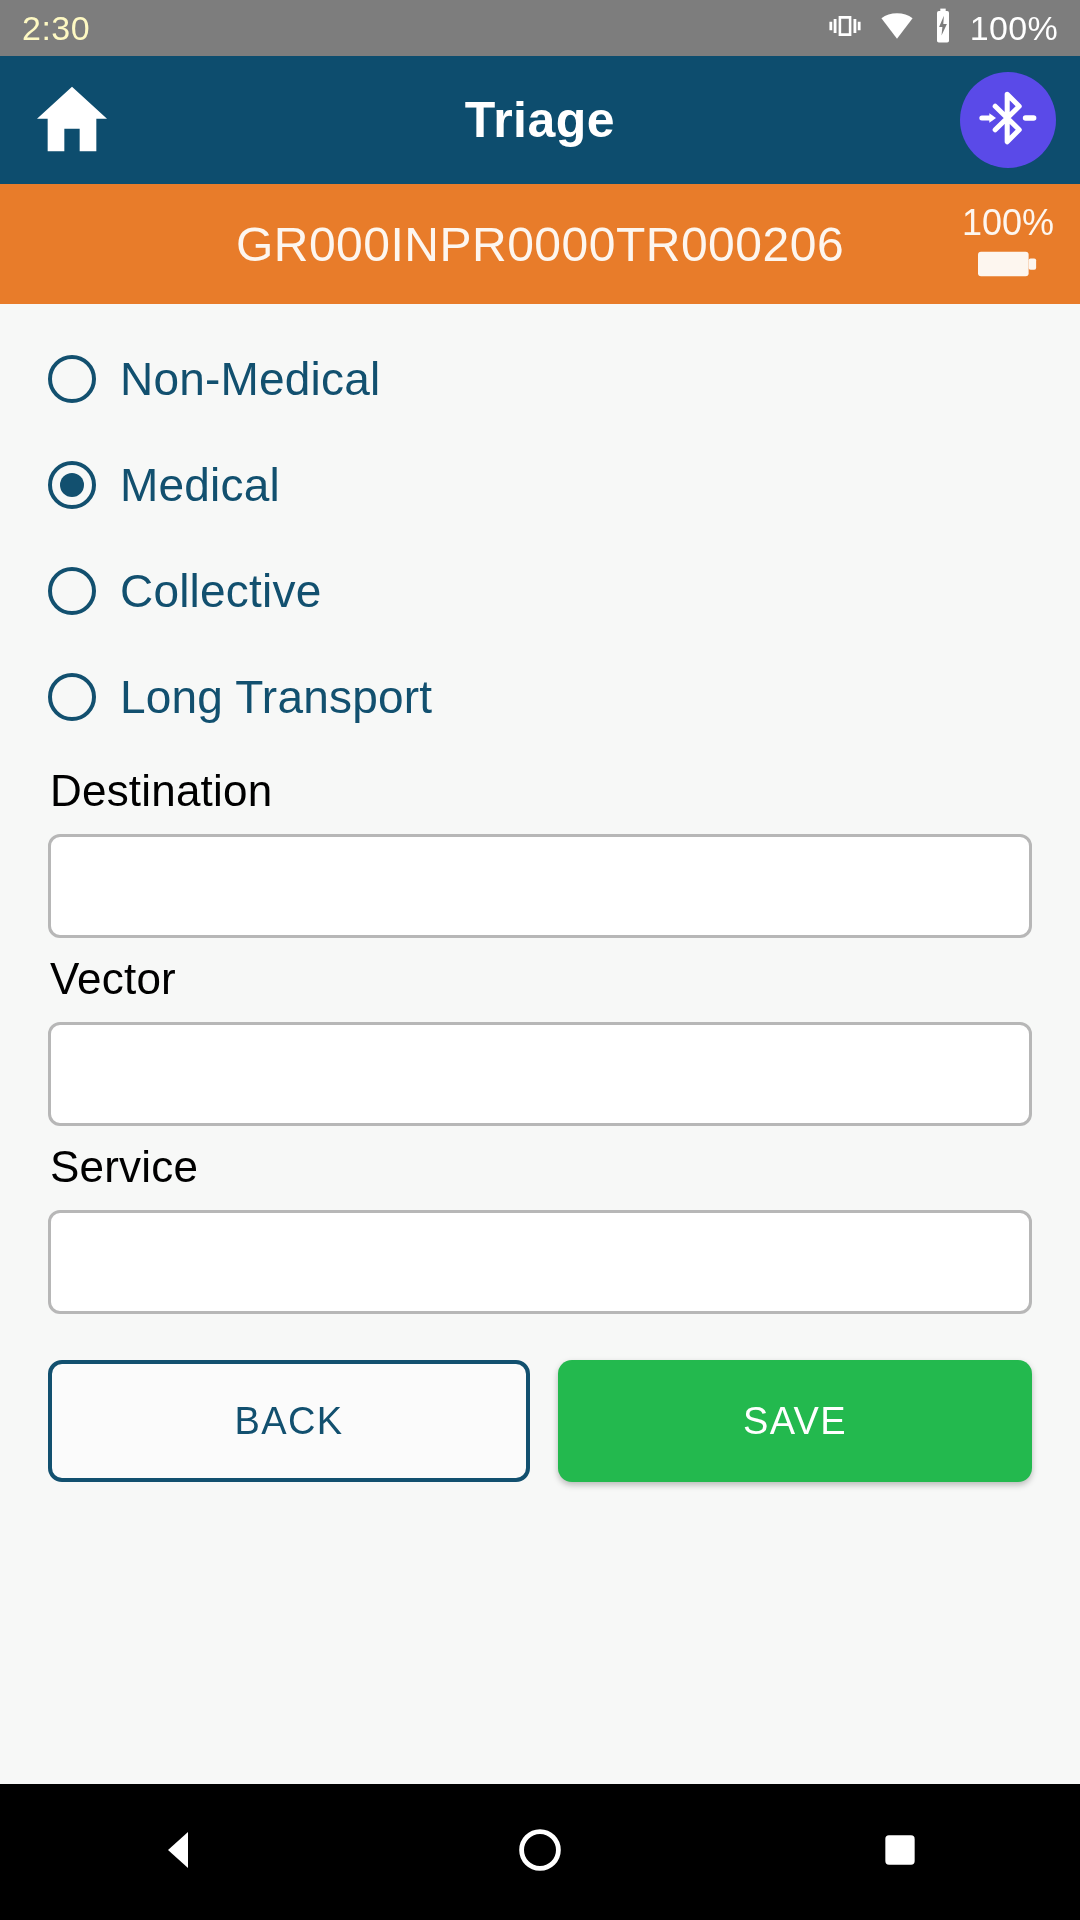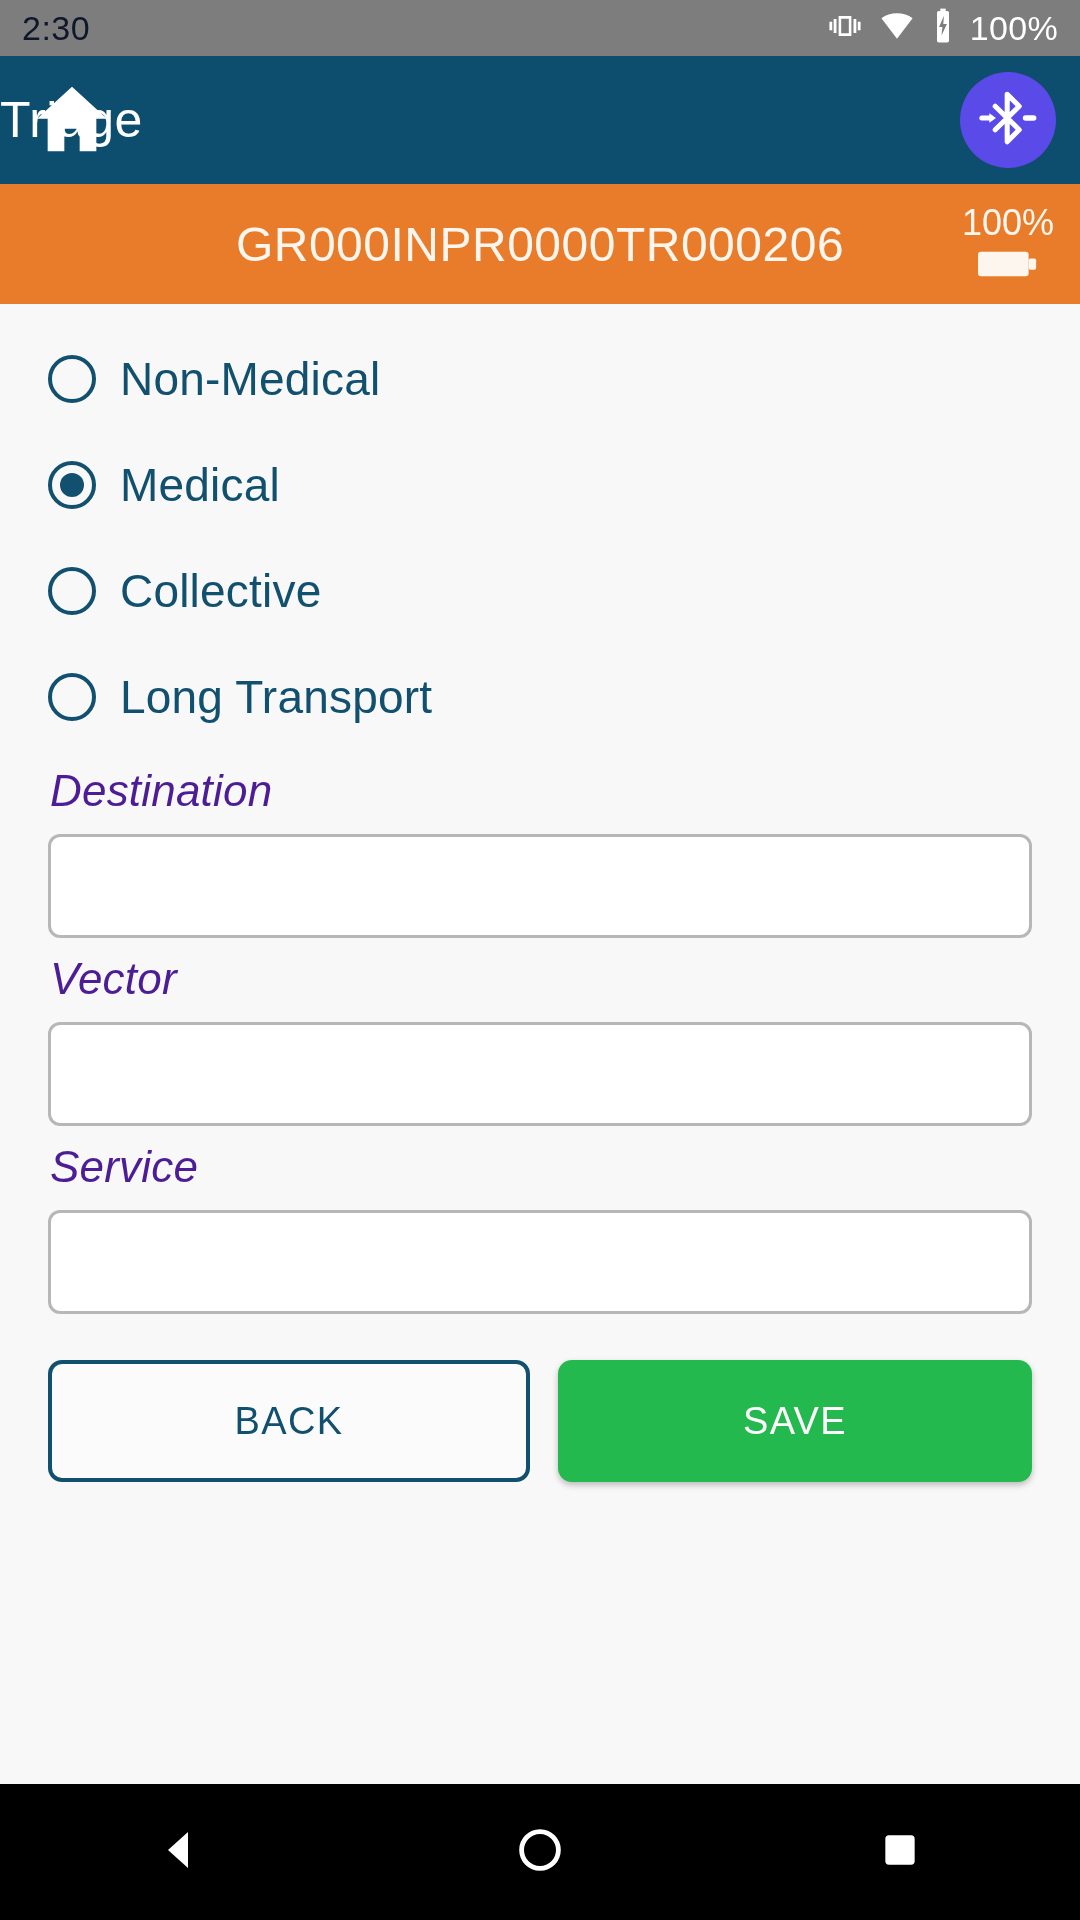--- a/index.html
+++ b/index.html
@@ -24,21 +24,21 @@
   
   .status-bar {
     height: 56px;
     background: #7d7d7d;
     display: flex;
     align-items: center;
     padding: 0 22px;
     flex: 0 0 auto;
   }
   .status-time {
-    color: #0f172a;
+    color: #fef9c3;
     font-size: 34px;
     letter-spacing: 0.5px;
   }
   .status-right {
     margin-left: auto;
     display: flex;
     align-items: center;
     gap: 16px;
   }
   .status-right .s-ico { display: block; }
@@ -61,23 +61,24 @@
   .home-btn {
     width: 96px;
     height: 96px;
     display: flex;
     align-items: center;
     justify-content: center;
   }
   .app-title {
     position: absolute;
     left: 0; right: 0;
+    text-align: center;
     color: #ffffff;
     font-size: 50px;
-    font-weight: 400;
+    font-weight: 700;
     letter-spacing: 0.5px;
     pointer-events: none;
   }
   .bt-btn {
     margin-left: auto;
     width: 96px;
     height: 96px;
     border-radius: 50%;
     background: #5a4ae8;
     display: flex;
@@ -159,25 +160,24 @@
     color: #12506f;
     font-size: 46px;
     font-weight: 400;
     letter-spacing: 0.2px;
   }
 
   
   .field { margin-top: 16px; }
   .field:first-of-type { margin-top: 18px; }
   .field-label {
-    color: #4c1d95;
+    color: #000000;
     font-size: 44px;
     letter-spacing: 0.2px;
     padding-left: 2px;
-    font-style: italic;
   }
   .field-input {
     margin-top: 18px;
     height: 104px;
     width: 100%;
     background: #ffffff;
     border: 3px solid #b7b7b7;
     border-radius: 12px;
     color: #12506f;
     font-size: 40px;

